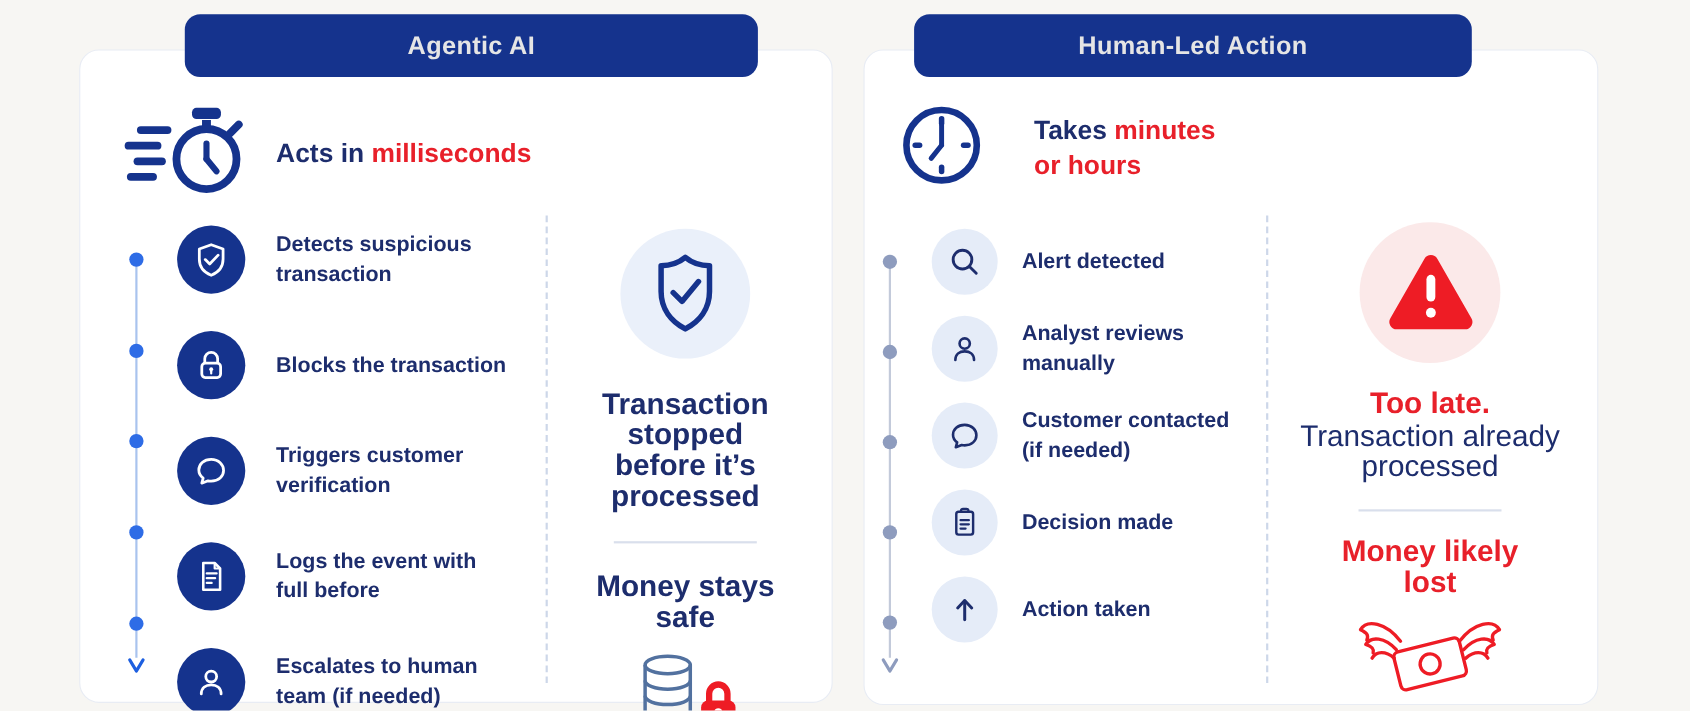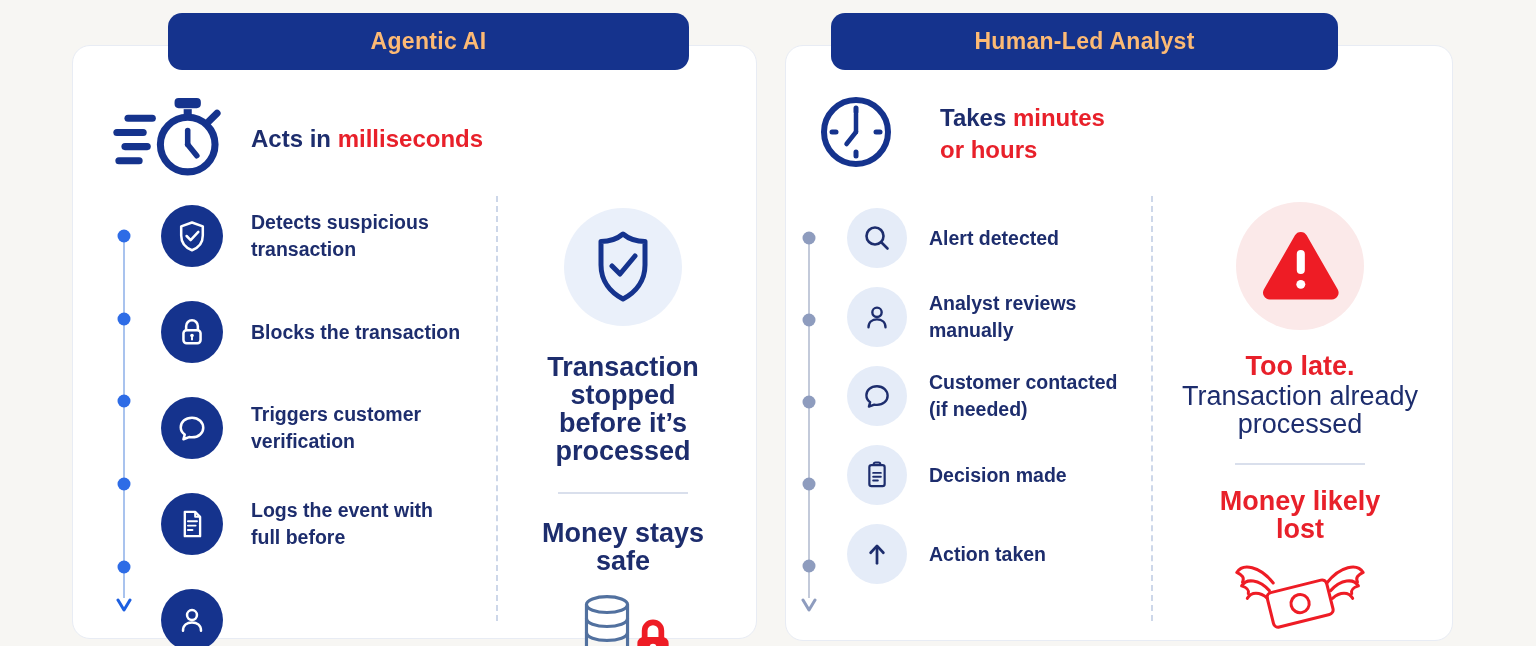--- a/index.html
+++ b/index.html
@@ -18,21 +18,21 @@
     border:1.5px solid #e8ecf4;
     border-radius:18px;
   }
   .card-left  { left:72px;  width:685px; height:594px; }
   .card-right { left:785px; width:668px; height:596px; }
 
   .pill {
     position:absolute; top:-33px; height:57px;
     background:#15338d; border-radius:14px;
     display:flex; align-items:center; justify-content:center;
-    color:#fdba74; font-size:23px; font-weight:700; letter-spacing:.3px;
+    color:#e5e5e5; font-size:23px; font-weight:700; letter-spacing:.3px;
   }
   .card-left  .pill { left:95px; width:521px; }
   .card-right .pill { left:45px; width:507px; }
 
   .headline { position:absolute; display:flex; align-items:center; }
   .card-left  .headline { left:38px; top:48px; }
   .card-right .headline { left:30px; top:46px;gap:16px; }
   .headline-text { font-size:24px; font-weight:700; line-height:32px; }
   .navy { color:#1d2d6d; }
   .red  { color:#e8202a; }
@@ -187,20 +187,24 @@
           <span>full before</span>
         </div>
       </div>
       <div class="step">
         <span class="step-icon">
           <svg width="36" height="36" viewBox="0 0 40 40" fill="none" stroke="#ffffff" stroke-width="2.8" stroke-linecap="round">
             <circle cx="20" cy="14.5" r="5.5"></circle>
             <path d="M10 32 c0 -6.2 4.6 -9.2 10 -9.2 s10 3 10 9.2"></path>
           </svg>
         </span>
+        <div class="step-label">
+          <span>Escalates to human</span>
+          <span>team (if needed)</span>
+        </div>
       </div>
     </div>
 
     <div class="vdivider"></div>
 
     <div class="outcome">
       <div class="outcome-circle blue">
         <svg width="72" height="78" viewBox="0 0 72 78" fill="none" stroke="#15338d" stroke-width="5" stroke-linecap="round" stroke-linejoin="round">
           <path d="M36 6 C42 11 51 13.5 58 13.5 V37 C58 53 48.5 64.5 36 71 C23.5 64.5 14 53 14 37 V13.5 C21 13.5 30 11 36 6 Z"></path>
           <path d="M25 38 L33 46 L48 28"></path>
@@ -229,21 +233,21 @@
           <rect x="6" y="21" width="30" height="24" rx="6" fill="#ee1c25"></rect>
           <circle cx="21" cy="31" r="3.4" fill="#ffffff"></circle>
           <rect x="19.4" y="32.5" width="3.2" height="7" rx="1.6" fill="#ffffff"></rect>
         </svg>
       </div>
     </div>
   </section>
 
   <section class="card card-right">
     <div class="pill">
-      <span>Human-Led Analyst</span>
+      <span>Human-Led Action</span>
     </div>
 
     <div class="headline">
       <span>
         <svg width="80" height="80" viewBox="0 0 80 80" fill="none">
           <circle cx="40" cy="40" r="32" stroke="#15338d" stroke-width="6"></circle>
           <g stroke="#15338d" stroke-width="5" stroke-linecap="round">
             <line x1="40" y1="16" x2="40" y2="20"></line>
             <line x1="64" y1="40" x2="60" y2="40"></line>
             <line x1="40" y1="64" x2="40" y2="60"></line>

